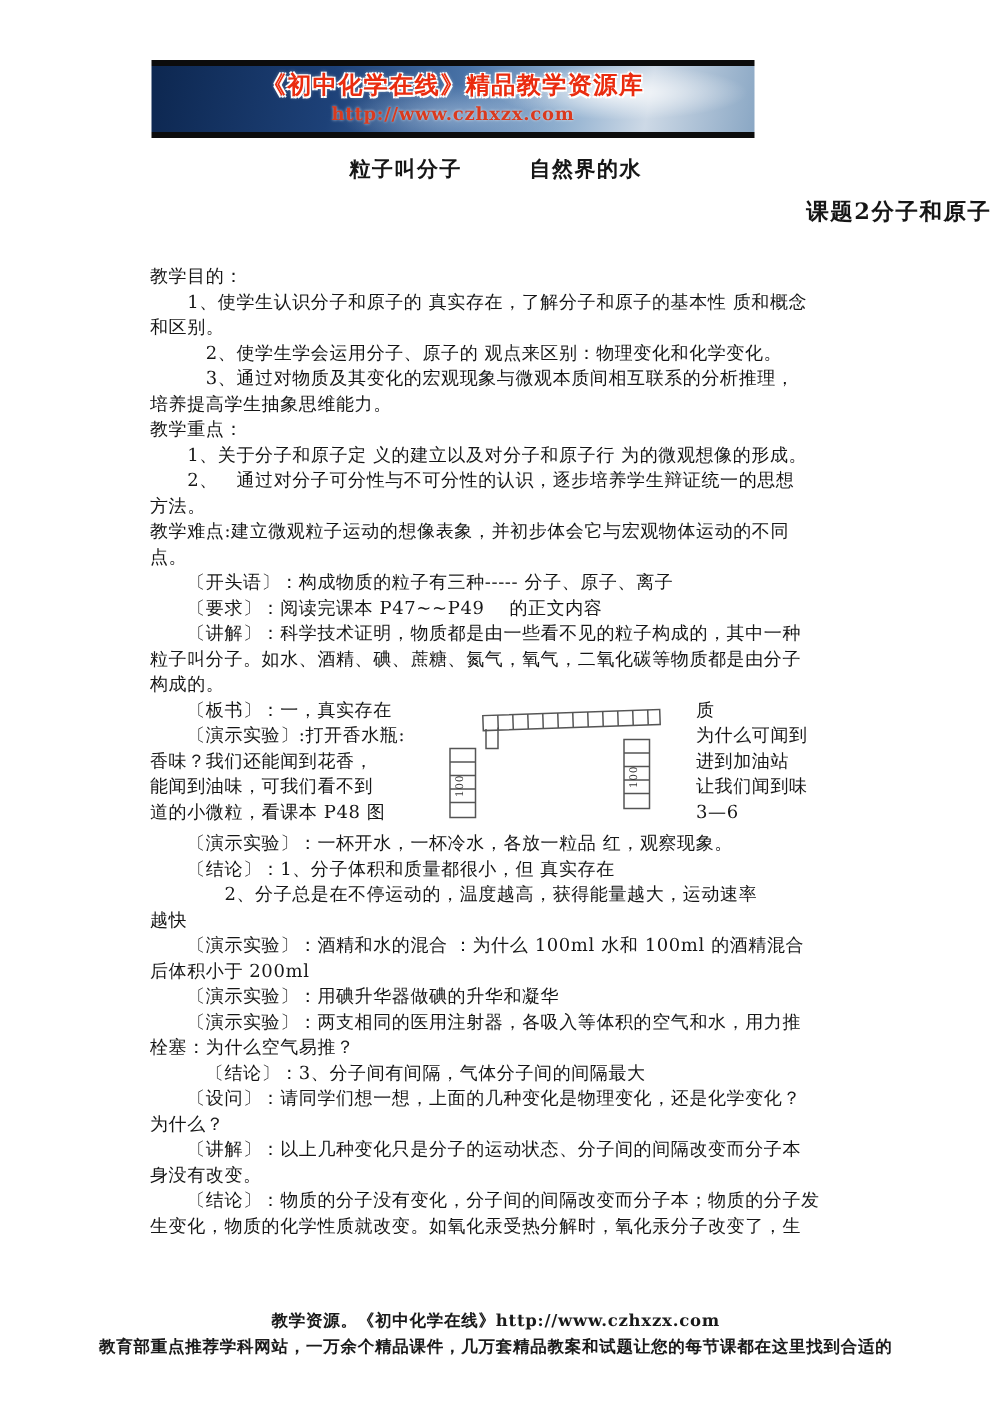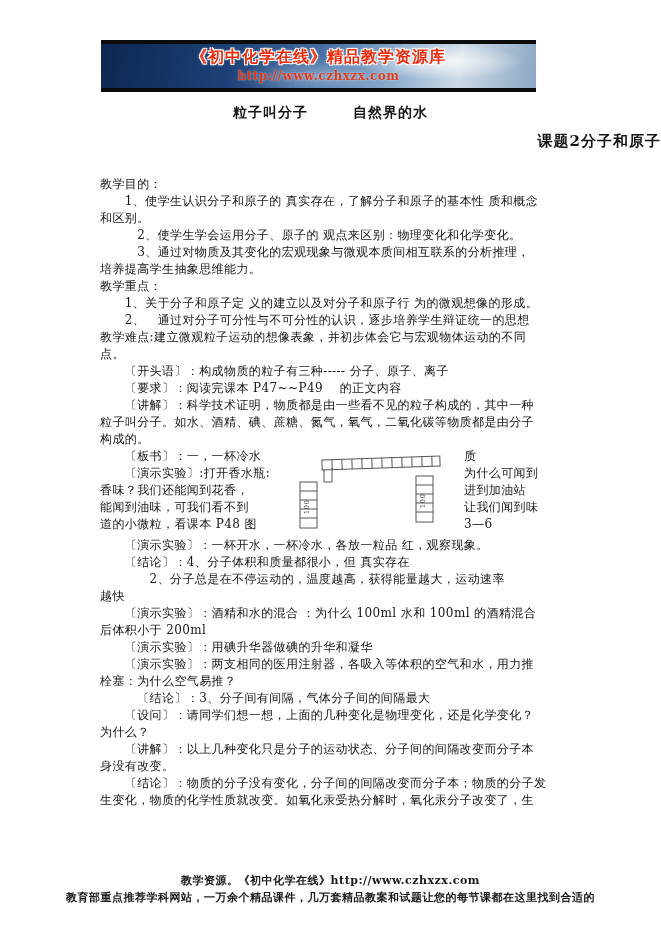--- a/index.html
+++ b/index.html
@@ -4,21 +4,21 @@
 <style>
   * { margin:0; padding:0; box-sizing:border-box; }
   html,body { background:#ffffff; }
   .page {
     position:relative; width:661px; height:935px; background:#ffffff;
     font-family:"DejaVu Serif","Liberation Serif",serif; color:#161616;
     overflow:hidden;
   }
   
   .banner {
-    position:absolute; top:40px; left:101px; width:435px;
+    position:absolute; top:40px; left:101px; width:402px;
     border-top:4px solid #0c0c0c; border-bottom:4px solid #0c0c0c;
   }
   .banner-inner {
     height:44px; text-align:center; padding-top:3px;
     background:
       radial-gradient(ellipse 120px 26px at 78% 40%, rgba(255,255,255,0.85), rgba(255,255,255,0) 70%),
       radial-gradient(ellipse 110px 30px at 50% 75%, rgba(185,205,228,0.55), rgba(185,205,228,0) 70%),
       linear-gradient(100deg, #0d2750 0%, #1d4178 30%, #4a74a8 52%, #8fafcf 68%, #cdd9e6 82%, #8aa7c4 100%);
   }
   .banner-title {
@@ -78,32 +78,33 @@
     <div>
         <div class="doc-line">教学目的：</div>
         <div class="doc-line">　　1、使学生认识分子和原子的 真实存在，了解分子和原子的基本性 质和概念</div>
         <div class="doc-line">和区别。</div>
         <div class="doc-line">　　　2、使学生学会运用分子、原子的 观点来区别：物理变化和化学变化。</div>
         <div class="doc-line">　　　3、通过对物质及其变化的宏观现象与微观本质间相互联系的分析推理，</div>
         <div class="doc-line">培养提高学生抽象思维能力。</div>
         <div class="doc-line">教学重点：</div>
         <div class="doc-line">　　1、关于分子和原子定 义的建立以及对分子和原子行 为的微观想像的形成。</div>
         <div class="doc-line">　　2、　通过对分子可分性与不可分性的认识，逐步培养学生辩证统一的思想</div>
+        <div class="doc-line">方法。</div>
         <div class="doc-line">教学难点:建立微观粒子运动的想像表象，并初步体会它与宏观物体运动的不同</div>
         <div class="doc-line">点。</div>
         <div class="doc-line">　　〔开头语〕：构成物质的粒子有三种----- 分子、原子、离子</div>
         <div class="doc-line">　　〔要求〕：阅读完课本 P47~~P49　 的正文内容</div>
         <div class="doc-line">　　〔讲解〕：科学技术证明，物质都是由一些看不见的粒子构成的，其中一种</div>
         <div class="doc-line">粒子叫分子。如水、酒精、碘、蔗糖、氮气，氧气，二氧化碳等物质都是由分子</div>
         <div class="doc-line">构成的。</div>
       </div>
 
     <div class="diag-block">
       <div class="diag-left">
-          <div class="doc-line">　　〔板书〕：一，一杯冷水</div>
+          <div class="doc-line">　　〔板书〕：一，真实存在</div>
           <div class="doc-line">　　〔演示实验〕:打开香水瓶:</div>
           <div class="doc-line">香味？我们还能闻到花香，</div>
           <div class="doc-line">能闻到油味，可我们看不到</div>
           <div class="doc-line">道的小微粒，看课本 P48 图</div>
         </div>
 
       <div class="diag-mid">
         <svg width="152" height="82" viewBox="0 0 152 82">
 
           <g transform="rotate(-2 90 13)" stroke="#555" fill="none" stroke-width="1">
@@ -147,21 +148,21 @@
           <div class="doc-line">质</div>
           <div class="doc-line">为什么可闻到</div>
           <div class="doc-line">进到加油站</div>
           <div class="doc-line">让我们闻到味</div>
           <div class="doc-line">3—6</div>
         </div>
     </div>
 
     <div>
         <div class="doc-line">　　〔演示实验〕：一杯开水，一杯冷水，各放一粒品 红，观察现象。</div>
-        <div class="doc-line">　　〔结论〕：4、分子体积和质量都很小，但 真实存在</div>
+        <div class="doc-line">　　〔结论〕：1、分子体积和质量都很小，但 真实存在</div>
         <div class="doc-line">　　　　2、分子总是在不停运动的，温度越高，获得能量越大，运动速率</div>
         <div class="doc-line">越快</div>
         <div class="doc-line">　　〔演示实验〕：酒精和水的混合 ：为什么 100ml 水和 100ml 的酒精混合</div>
         <div class="doc-line">后体积小于 200ml</div>
         <div class="doc-line">　　〔演示实验〕：用碘升华器做碘的升华和凝华</div>
         <div class="doc-line">　　〔演示实验〕：两支相同的医用注射器，各吸入等体积的空气和水，用力推</div>
         <div class="doc-line">栓塞：为什么空气易推？</div>
         <div class="doc-line">　　　〔结论〕：3、分子间有间隔，气体分子间的间隔最大</div>
         <div class="doc-line">　　〔设问〕：请同学们想一想，上面的几种变化是物理变化，还是化学变化？</div>
         <div class="doc-line">为什么？</div>

